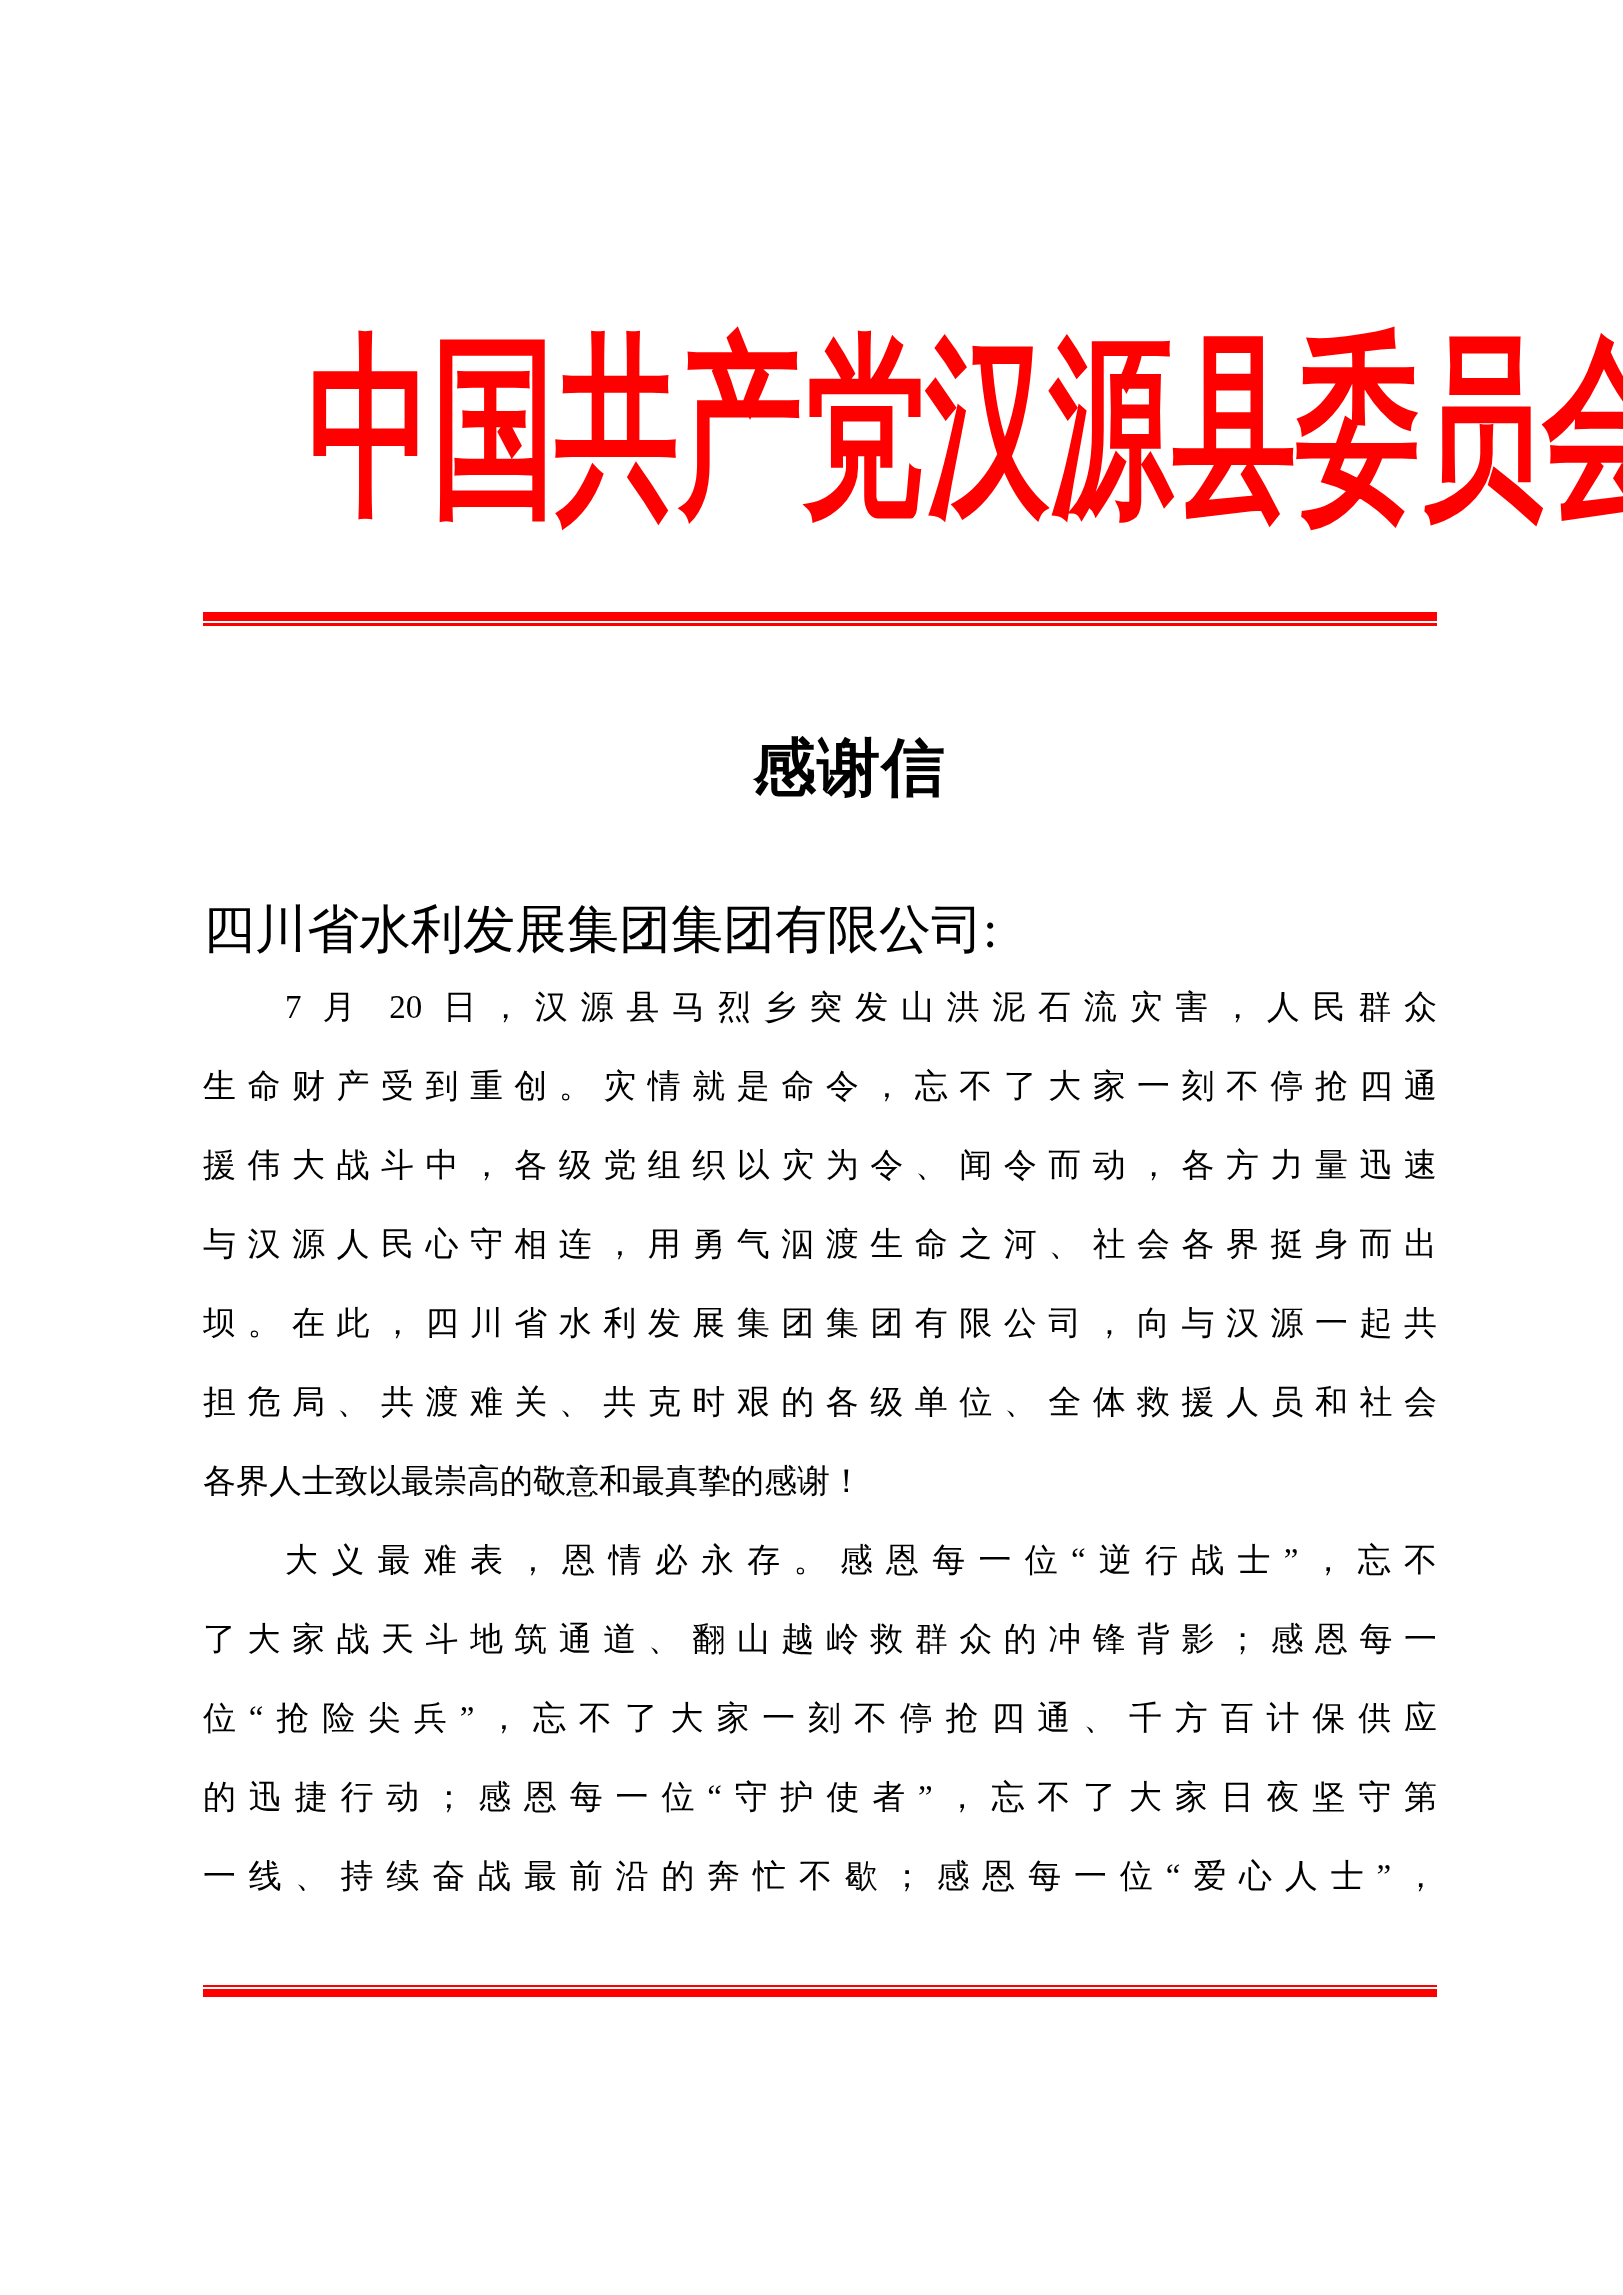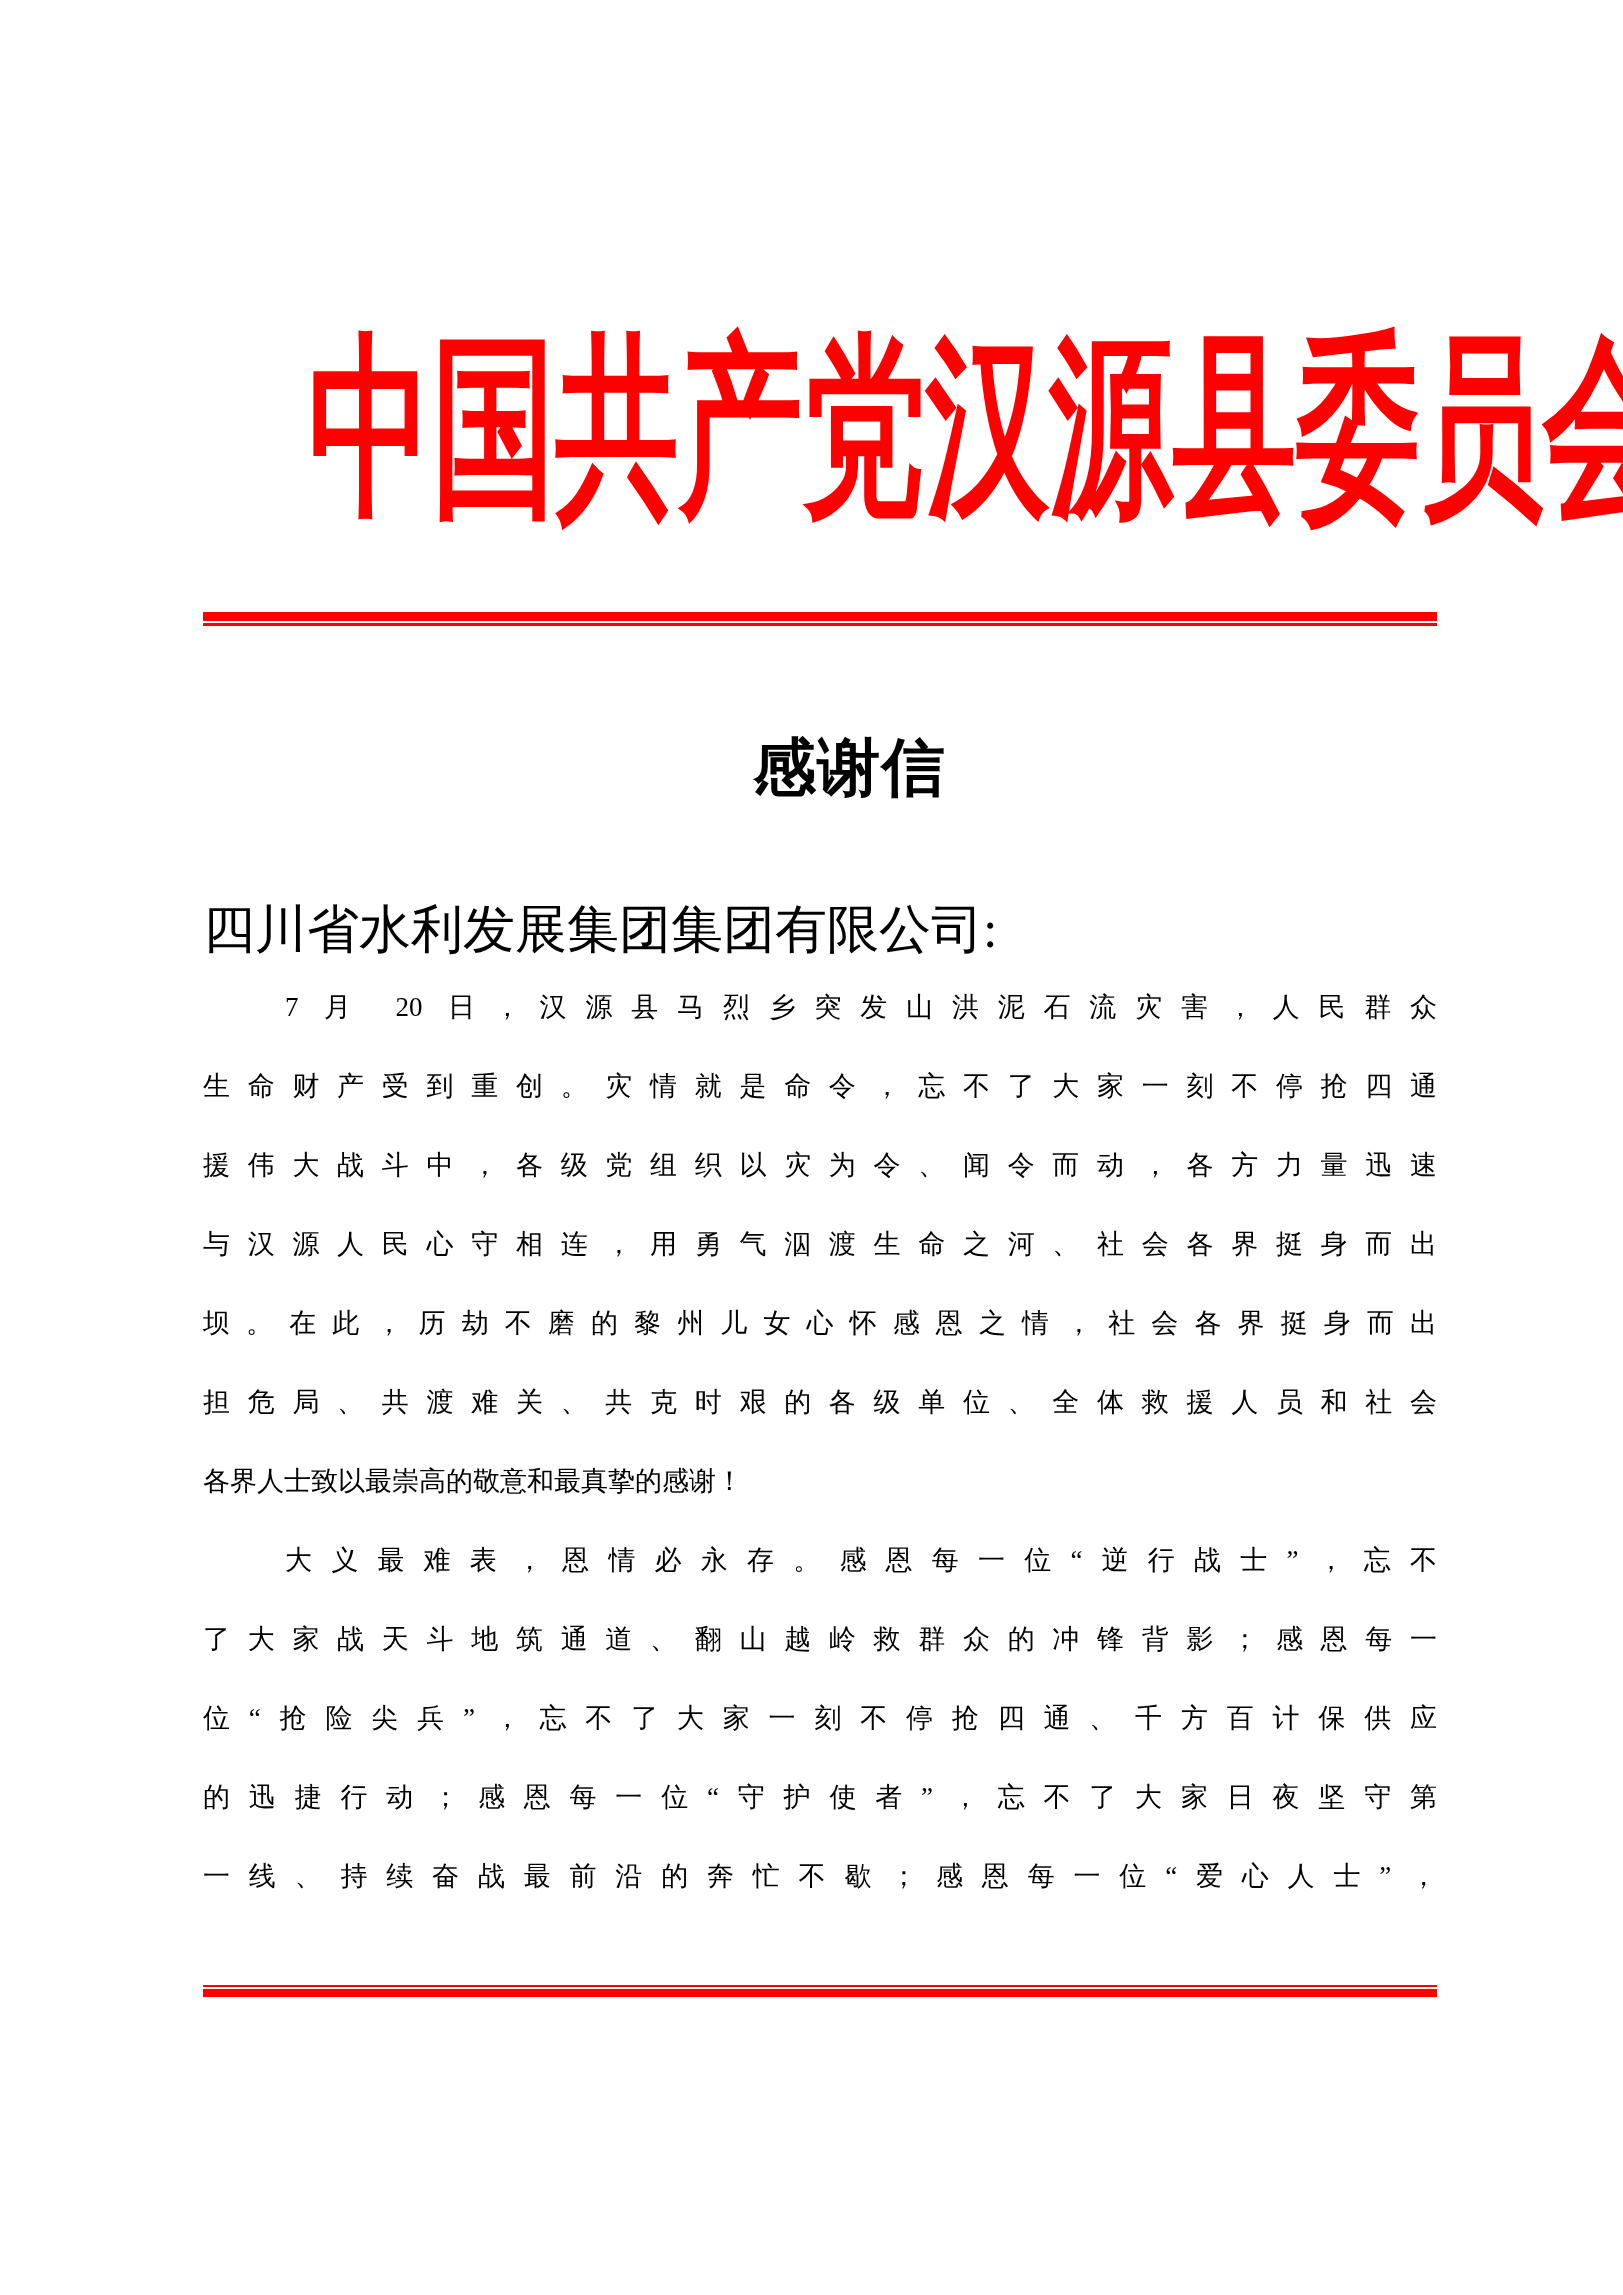--- a/index.html
+++ b/index.html
@@ -65,21 +65,21 @@
     width: 1234px;
     font-size: 52px;
     line-height: 79px;
     white-space: nowrap;
   }
   .body-block {
     position: absolute;
     top: 968px;
     left: 203px;
     width: 1234px;
-    font-size: 27px;
+    font-size: 33px;
   }
   .body-line {
     height: 79px;
     line-height: 79px;
     white-space: nowrap;
   }
   .body-line.just {
     white-space: normal;
     text-align: justify;
     text-align-last: justify;
@@ -108,21 +108,21 @@
 
   <div class="doc-title">感谢信</div>
 
   <div class="salutation">四川省水利发展集团集团有限公司:</div>
 
   <div class="body-block">
     <div class="body-line just indent">7 月 20 日，汉源县马烈乡突发山洪泥石流灾害，人民群众</div>
     <div class="body-line just">生命财产受到重创。灾情就是命令，忘不了大家一刻不停抢四通</div>
     <div class="body-line just">援伟大战斗中，各级党组织以灾为令、闻令而动，各方力量迅速</div>
     <div class="body-line just">与汉源人民心守相连，用勇气泅渡生命之河、社会各界挺身而出</div>
-    <div class="body-line just">坝。在此，历劫不磨的黎州儿女心怀感恩之情，社会各界挺身而出</div>
+    <div class="body-line just">坝。在此，四川省水利发展集团集团有限公司，向与汉源一起共</div>
     <div class="body-line just">担危局、共渡难关、共克时艰的各级单位、全体救援人员和社会</div>
     <div class="body-line left">各界人士致以最崇高的敬意和最真挚的感谢！</div>
     <div class="body-line just indent">大义最难表，恩情必永存。感恩每一位“逆行战士”，忘不</div>
     <div class="body-line just">了大家战天斗地筑通道、翻山越岭救群众的冲锋背影；感恩每一</div>
     <div class="body-line just">位“抢险尖兵”，忘不了大家一刻不停抢四通、千方百计保供应</div>
     <div class="body-line just">的迅捷行动；感恩每一位“守护使者”，忘不了大家日夜坚守第</div>
     <div class="body-line just">一线、持续奋战最前沿的奔忙不歇；感恩每一位“爱心人士”，</div>
   </div>
 
   <div class="rule footer-rule">

